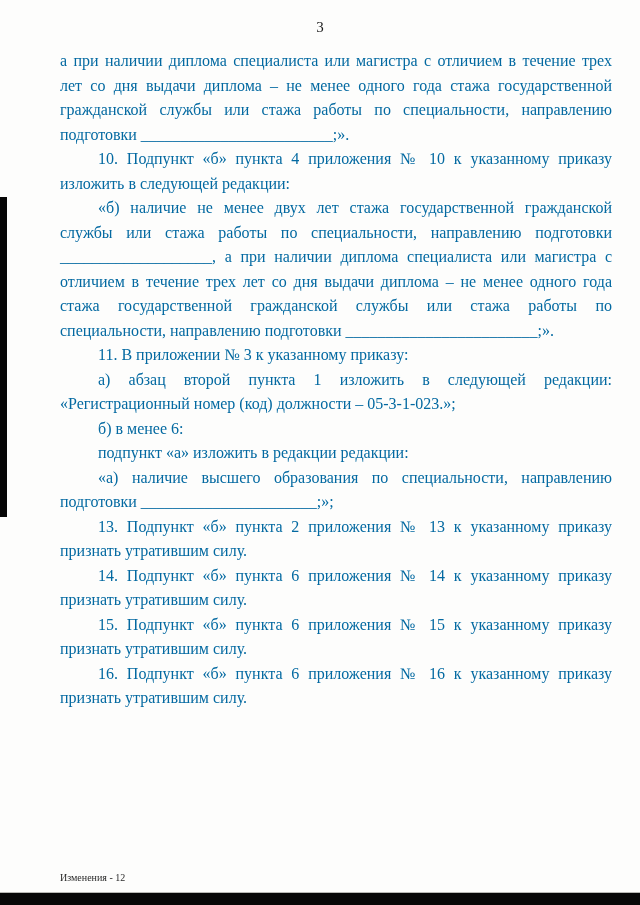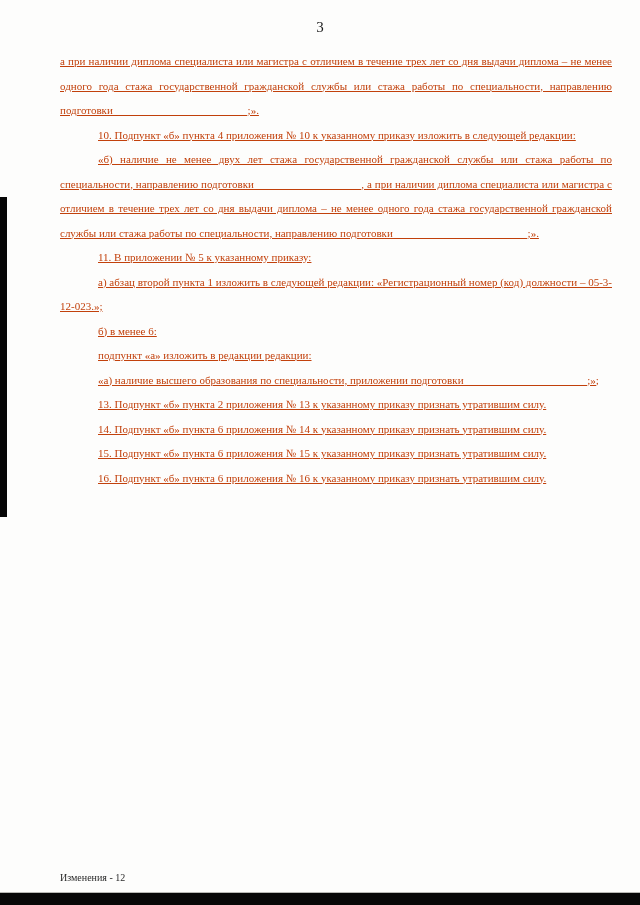--- a/index.html
+++ b/index.html
@@ -26,26 +26,25 @@
     right: 0;
     text-align: center;
     font-size: 15px;
     color: #1c1c1c;
   }
   .content {
     position: absolute;
     left: 60px;
     right: 28px;
     top: 49px;
-    font-size: 11px;
+    font-size: 16px;
     line-height: 24.5px;
-    color: #c2410c;
+    color: #0369a1;
     text-align: justify;
     text-justify: inter-word;
-    text-decoration: underline;
   }
   .para {
     margin: 0;
     text-indent: 38px;
   }
   .para.no-indent {
     text-indent: 0;
   }
   .footer-note {
     position: absolute;
@@ -83,25 +82,25 @@
 </head>
 <body>
 
 <div class="page">
   <div class="page-number">3</div>
 
   <div class="content">
       <p class="para no-indent">а при наличии диплома специалиста или магистра с отличием в течение трех лет со дня выдачи диплома – не менее одного года стажа государственной гражданской службы или стажа работы по специальности, направлению подготовки ________________________;».</p>
       <p class="para">10. Подпункт «б» пункта 4 приложения № 10 к указанному приказу изложить в следующей редакции:</p>
       <p class="para">«б) наличие не менее двух лет стажа государственной гражданской службы или стажа работы по специальности, направлению подготовки ___________________, а при наличии диплома специалиста или магистра с отличием в течение трех лет со дня выдачи диплома – не менее одного года стажа государственной гражданской службы или стажа работы по специальности, направлению подготовки ________________________;».</p>
-      <p class="para">11. В приложении № 5 к указанному приказу:</p>
-      <p class="para">а) абзац второй пункта 1 изложить в следующей редакции: «Регистрационный номер (код) должности – 05-3-12-023.»;</p>
+      <p class="para">11. В приложении № 3 к указанному приказу:</p>
+      <p class="para">а) абзац второй пункта 1 изложить в следующей редакции: «Регистрационный номер (код) должности – 05-3-1-023.»;</p>
       <p class="para">б) в менее 6:</p>
       <p class="para">подпункт «а» изложить в редакции редакции:</p>
-      <p class="para">«а) наличие высшего образования по специальности, приложении подготовки ______________________;»;</p>
+      <p class="para">«а) наличие высшего образования по специальности, направлению подготовки ______________________;»;</p>
       <p class="para">13. Подпункт «б» пункта 2 приложения № 13 к указанному приказу признать утратившим силу.</p>
       <p class="para">14. Подпункт «б» пункта 6 приложения № 14 к указанному приказу признать утратившим силу.</p>
       <p class="para">15. Подпункт «б» пункта 6 приложения № 15 к указанному приказу признать утратившим силу.</p>
       <p class="para">16. Подпункт «б» пункта 6 приложения № 16 к указанному приказу признать утратившим силу.</p>
     </div>
 
   <div class="footer-note">Изменения - 12</div>
 
   <div class="artifact-left-bar"></div>
   <div class="artifact-bottom-edge"></div>

